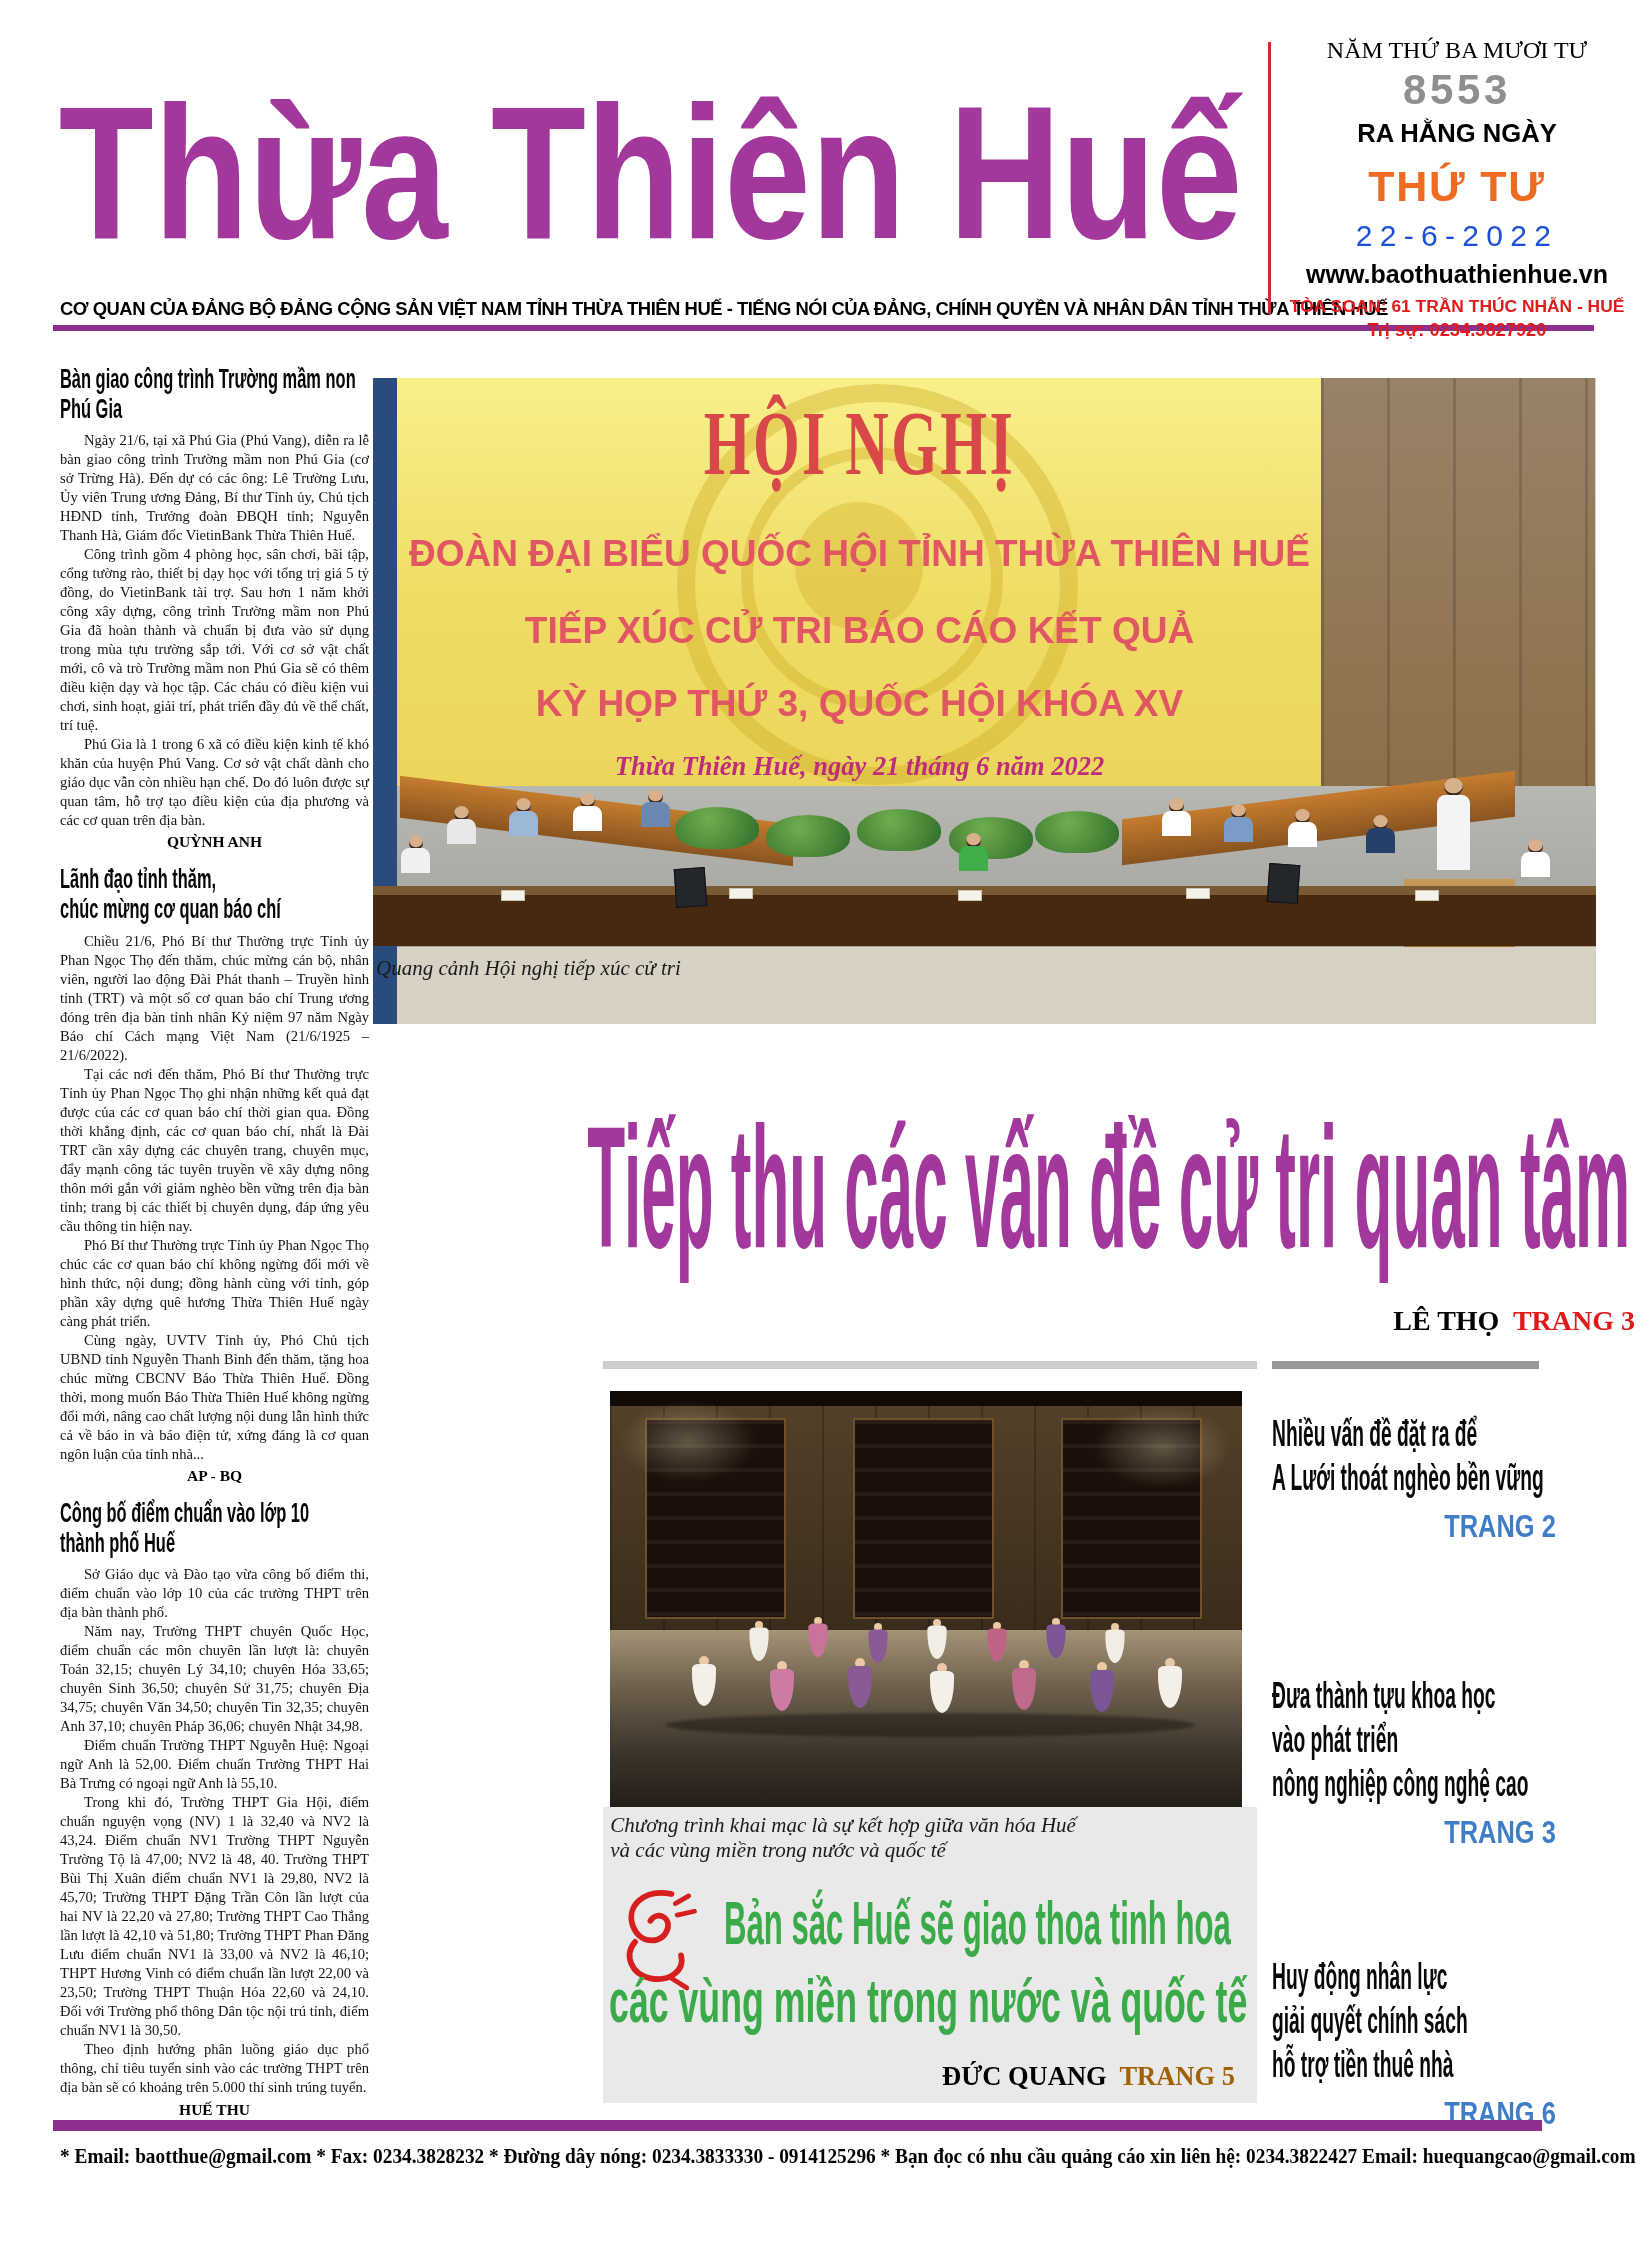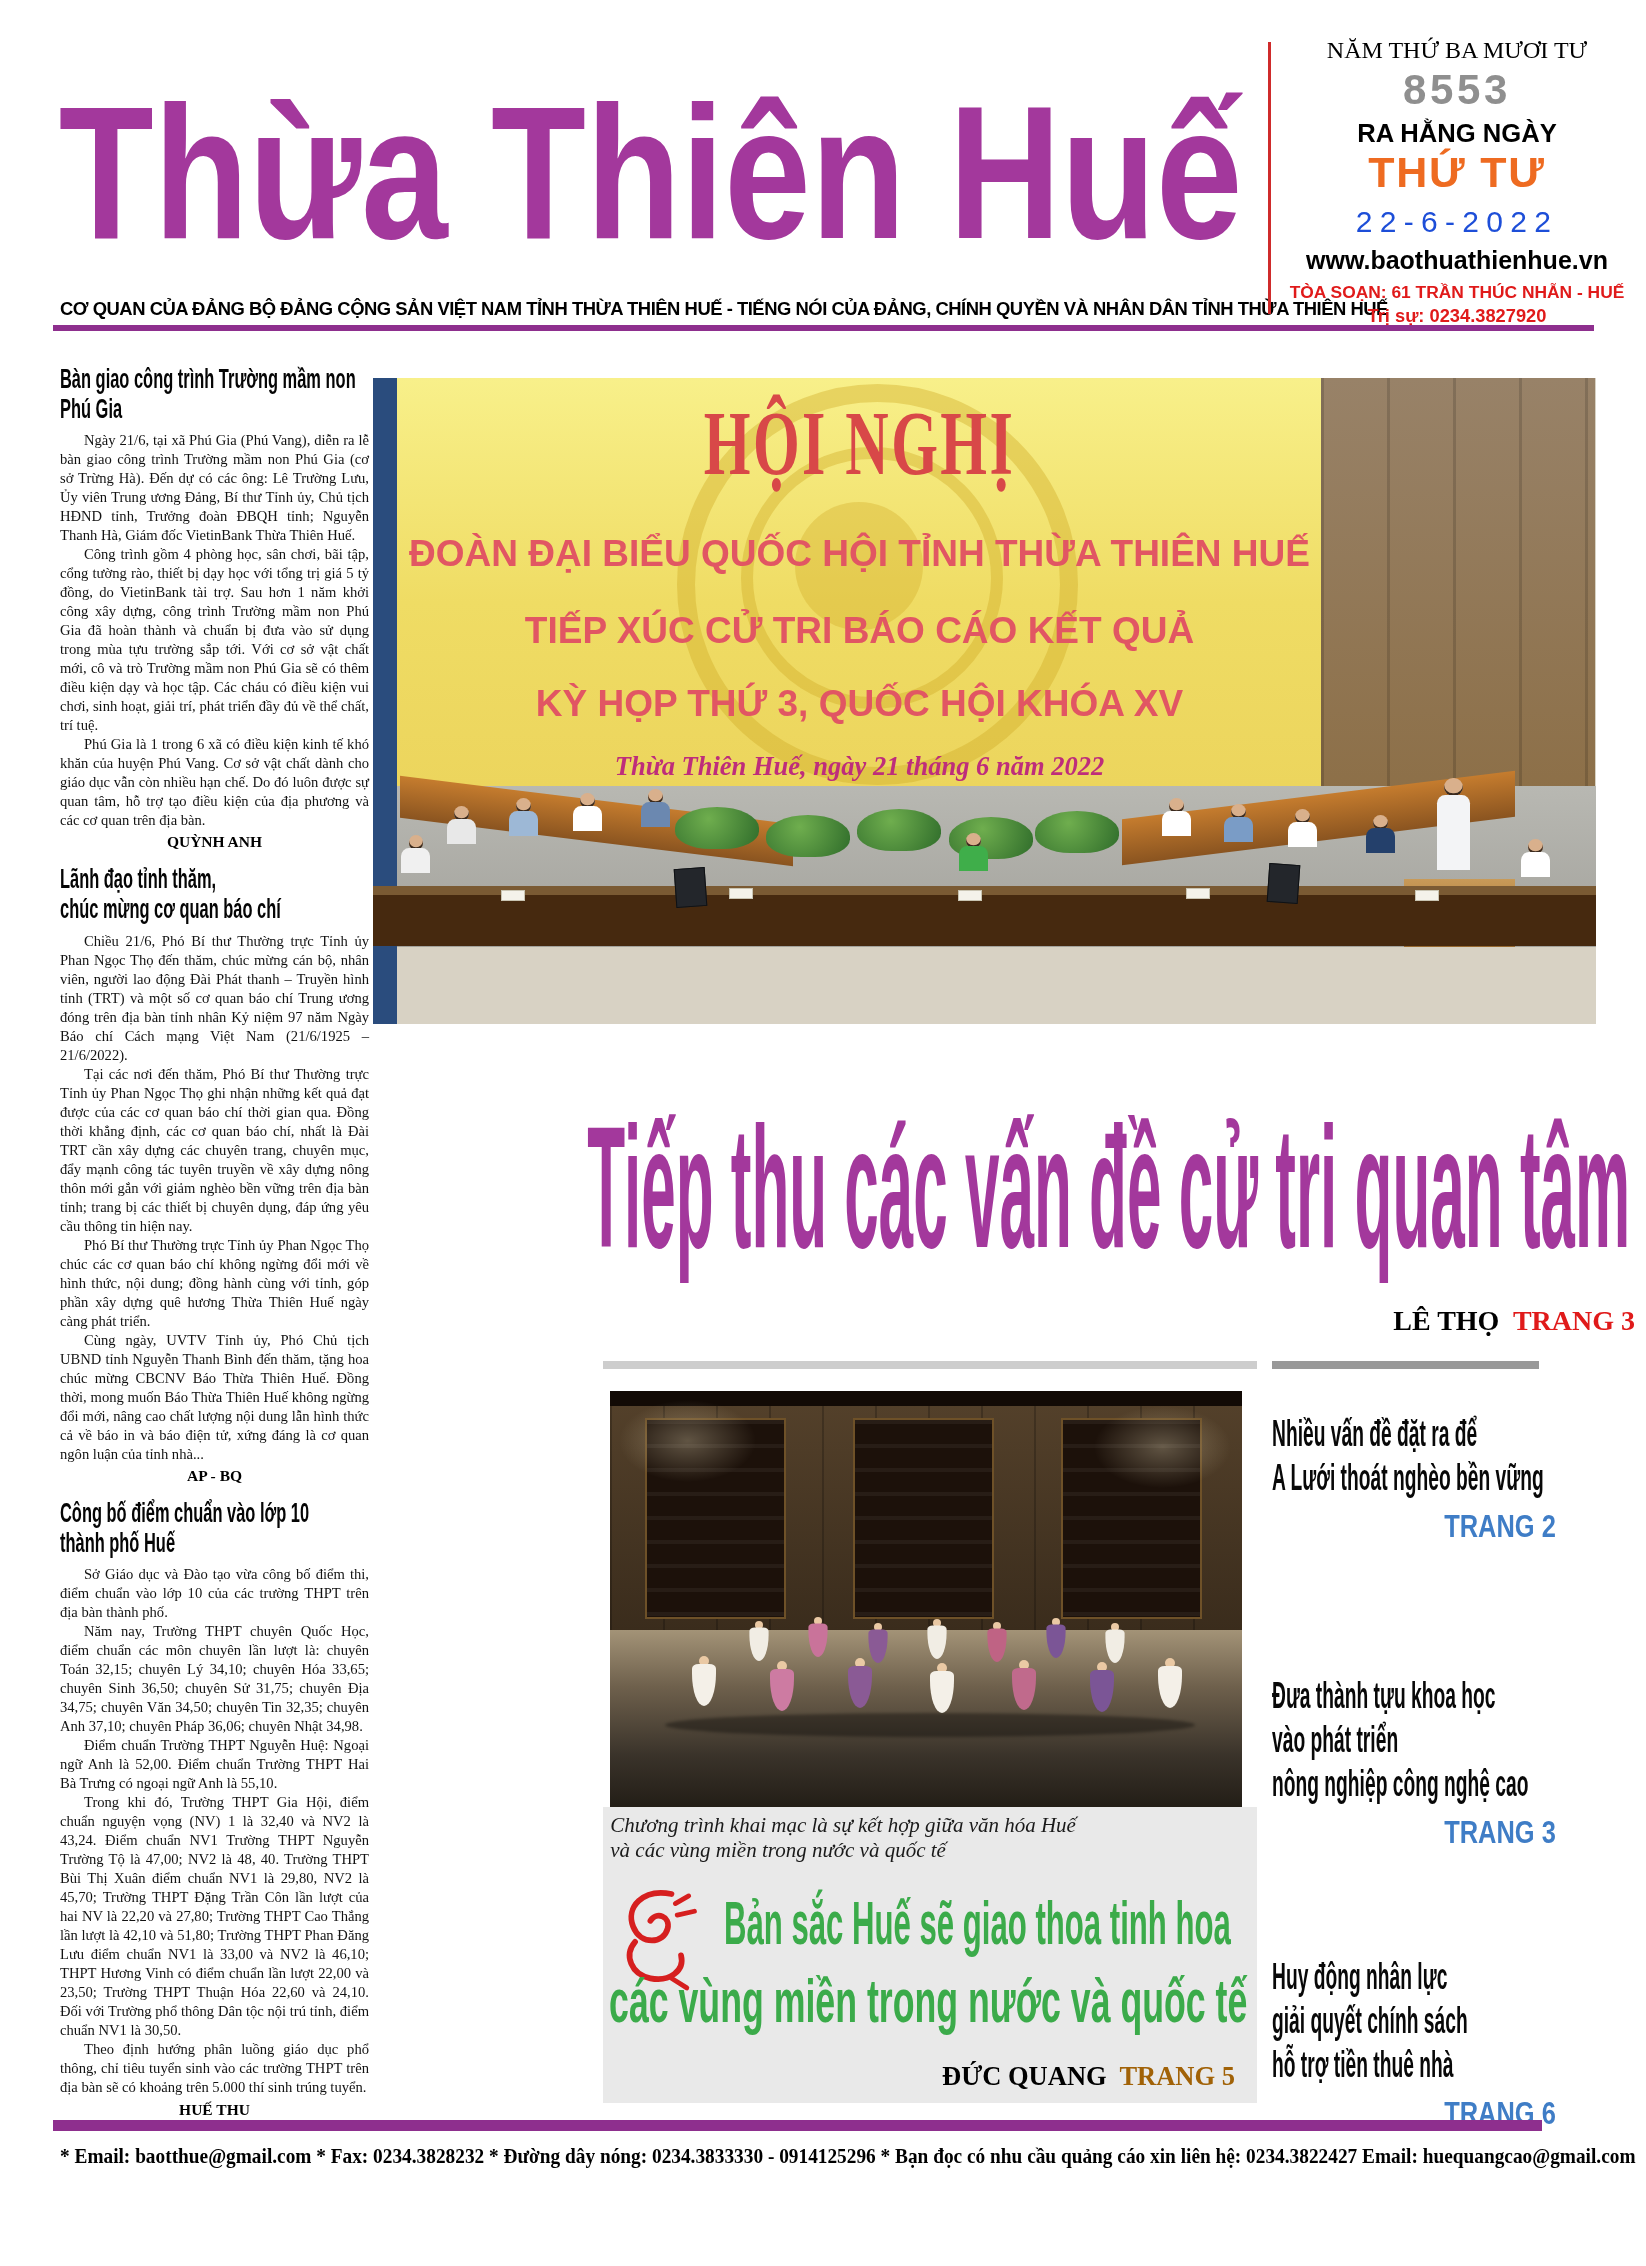--- a/index.html
+++ b/index.html
@@ -12,21 +12,21 @@
   .subtitle{position:absolute;left:60px;top:298px;width:1206px;white-space:nowrap;
             font-family:"Liberation Sans",sans-serif;font-weight:bold;font-size:19px;letter-spacing:-0.5px;
             transform:scaleX(0.97);transform-origin:left center;color:#000;}
   .hdr-vrule{position:absolute;left:1268px;top:42px;width:2.7px;height:272px;background:#cf2b2b;}
   .hdr-hrule{position:absolute;left:53px;top:325px;width:1541px;height:5.5px;background:#8E2F8E;}
   .infobox{position:absolute;left:1279px;top:37px;width:356px;text-align:center;
            font-family:"Liberation Sans",sans-serif;}
   .info-year{font-family:"Liberation Serif",serif;font-size:24px;color:#000;}
   .info-issue{font-weight:bold;font-size:42px;color:#8F8F8F;letter-spacing:3.7px;margin-top:1.8px;}
   .info-freq{font-weight:bold;font-size:25.6px;color:#000;margin-top:5.5px;}
-  .info-weekday{font-weight:bold;font-size:43px;color:#EE6B21;letter-spacing:1.8px;margin-top:0;}
+  .info-weekday{font-weight:bold;font-size:43px;color:#EE6B21;letter-spacing:1.8px;margin-top:14px;}
   .info-date{font-size:30px;letter-spacing:7.3px;color:#1d4ed8;margin-top:7.3px;font-family:"Liberation Sans",sans-serif;}
   .info-site{font-weight:bold;font-size:25px;color:#000;margin-top:7px;}
   .info-addr{font-weight:bold;font-size:17.4px;color:#E01A1A;margin-top:7.3px;}
   .info-phone{font-weight:bold;font-size:18.3px;color:#E01A1A;margin-top:1.8px;}
 
   
   .leftcol{position:absolute;left:60px;top:358px;width:309px;}
   .art-title{margin:5.5px 0 7.3px 0;}
   .art-title .tl{font-family:"Liberation Sans",sans-serif;font-weight:bold;font-size:27.4px;line-height:30px;
                  white-space:nowrap;transform:scaleX(0.60);transform-origin:left center;color:#050505;}
@@ -263,20 +263,21 @@
     <div class="podium"></div>
     <div class="mp-desk"></div>
     <div class="paper" style="left:128px;top:512px;"></div>
     <div class="paper" style="left:356px;top:510px;"></div>
     <div class="paper" style="left:585px;top:512px;"></div>
     <div class="paper" style="left:813px;top:510px;"></div>
     <div class="paper" style="left:1042px;top:512px;"></div>
     <div class="monitor" style="left:302px;top:490px;transform:rotate(-4deg);"></div>
     <div class="monitor" style="left:895px;top:486px;transform:rotate(4deg);"></div>
   </div>
+  <div class="caption cap-main">Quang cảnh Hội nghị tiếp xúc cử tri</div>
 
   <svg class="lead-svg" width="1051" height="274" viewBox="0 0 1150 300">
     <text class="lead-text" x="2" y="230" textLength="1142" lengthAdjust="spacingAndGlyphs">Tiếp thu các vấn đề cử tri quan tâm</text>
   </svg>
   <div class="lead-byline">
     <span>LÊ THỌ</span>&nbsp;
     <span class="pg">TRANG 3</span>
   </div>
   <div class="divbar light"></div>
   <div class="divbar dark"></div>

